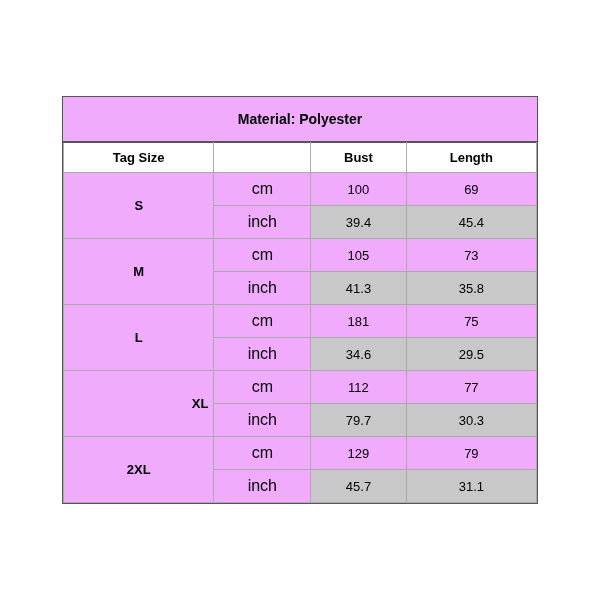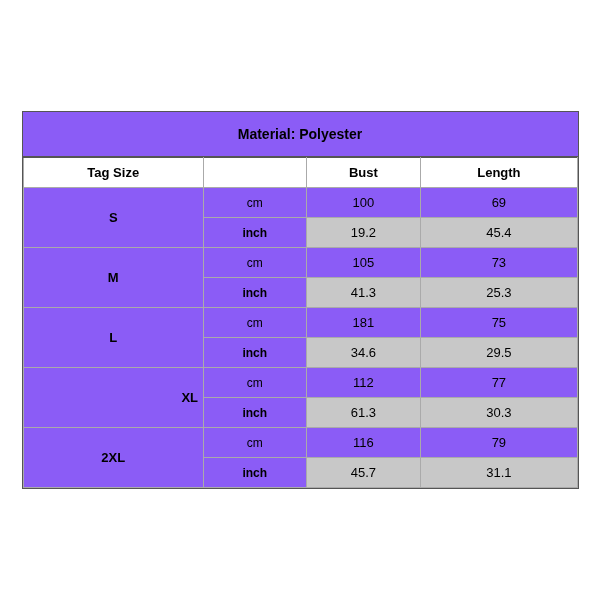--- a/index.html
+++ b/index.html
@@ -8,22 +8,22 @@
       height: 600px;
       display: flex;
       align-items: center;
       justify-content: center;
       background: #fff;
       font-family: Arial, sans-serif;
       font-size: 13px;
     }
     .outer-border {
       border: 1.5px solid #555;
-      width: 557px;
-      background: #8b5cf6;
+      width: 476px;
+      background: #f0abfc;
     }
     .title-row {
       text-align: center;
       padding: 14px 10px;
       font-weight: bold;
       font-size: 14px;
       border-bottom: 1.5px solid #555;
     }
     table {
       width: 100%;
@@ -39,24 +39,24 @@
       font-size: 13px;
       background: #fff;
       border-top: 1.5px solid #555;
     }
     .tag-size-cell {
       font-weight: bold;
       font-size: 13px;
       border-right: 1px solid #aaa;
     }
     .unit-cell {
-      font-size: 12px;
+      font-size: 16px;
     }
     .unit-cell.inch {
-      font-weight: bold;
+      font-weight: normal;
     }
     .shaded {
       background-color: #c8c8c8;
     }
     .size-group td {
       border-top: 1.5px solid #555;
     }
     .tag-size-header {
       border-right: 1px solid #aaa;
       font-weight: bold;
@@ -81,60 +81,60 @@
     </thead>
     <tbody id="table-body">
     <tr class="size-group">
           <td rowspan="2" class="tag-size-cell" style="border-top: 1.5px solid rgb(85, 85, 85);">S</td>
           <td class="unit-cell" style="border-top: 1.5px solid rgb(85, 85, 85);">cm</td>
           <td style="border-top: 1.5px solid rgb(85, 85, 85);">100</td>
           <td style="border-top: 1.5px solid rgb(85, 85, 85);">69</td>
         </tr>
         <tr>
           <td class="unit-cell inch">inch</td>
-          <td class="shaded">19.2</td>
+          <td class="shaded">39.4</td>
           <td class="shaded">45.4</td>
         </tr>
         <tr class="size-group">
           <td rowspan="2" class="tag-size-cell" style="border-top: 1.5px solid rgb(85, 85, 85);">M</td>
           <td class="unit-cell" style="border-top: 1.5px solid rgb(85, 85, 85);">cm</td>
           <td style="border-top: 1.5px solid rgb(85, 85, 85);">105</td>
           <td style="border-top: 1.5px solid rgb(85, 85, 85);">73</td>
         </tr>
         <tr>
           <td class="unit-cell inch">inch</td>
           <td class="shaded">41.3</td>
-          <td class="shaded">25.3</td>
+          <td class="shaded">35.8</td>
         </tr>
         <tr class="size-group">
           <td rowspan="2" class="tag-size-cell" style="border-top: 1.5px solid rgb(85, 85, 85);">L</td>
           <td class="unit-cell" style="border-top: 1.5px solid rgb(85, 85, 85);">cm</td>
           <td style="border-top: 1.5px solid rgb(85, 85, 85);">181</td>
           <td style="border-top: 1.5px solid rgb(85, 85, 85);">75</td>
         </tr>
         <tr>
           <td class="unit-cell inch">inch</td>
           <td class="shaded">34.6</td>
           <td class="shaded">29.5</td>
         </tr>
         <tr class="size-group">
           <td rowspan="2" class="tag-size-cell" style="border-top: 1.5px solid rgb(85, 85, 85); text-align: right;">XL</td>
           <td class="unit-cell" style="border-top: 1.5px solid rgb(85, 85, 85);">cm</td>
           <td style="border-top: 1.5px solid rgb(85, 85, 85);">112</td>
           <td style="border-top: 1.5px solid rgb(85, 85, 85); text-align: center;">77</td>
         </tr>
         <tr>
           <td class="unit-cell inch">inch</td>
-          <td class="shaded">61.3</td>
+          <td class="shaded">79.7</td>
           <td class="shaded">30.3</td>
         </tr>
         <tr class="size-group">
           <td rowspan="2" class="tag-size-cell" style="border-top: 1.5px solid rgb(85, 85, 85);">2XL</td>
           <td class="unit-cell" style="border-top: 1.5px solid rgb(85, 85, 85);">cm</td>
-          <td style="border-top: 1.5px solid rgb(85, 85, 85);">116</td>
+          <td style="border-top: 1.5px solid rgb(85, 85, 85);">129</td>
           <td style="border-top: 1.5px solid rgb(85, 85, 85); border-radius: 8px;">79</td>
         </tr>
         <tr>
           <td class="unit-cell inch">inch</td>
           <td class="shaded">45.7</td>
           <td class="shaded">31.1</td>
         </tr>
       </tbody>
   </table>
 </div>

